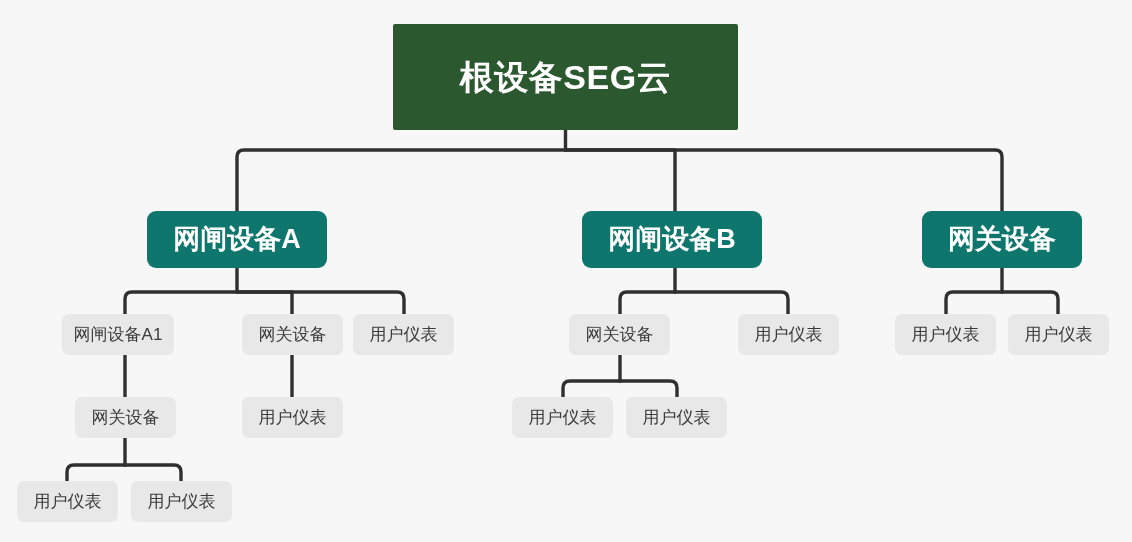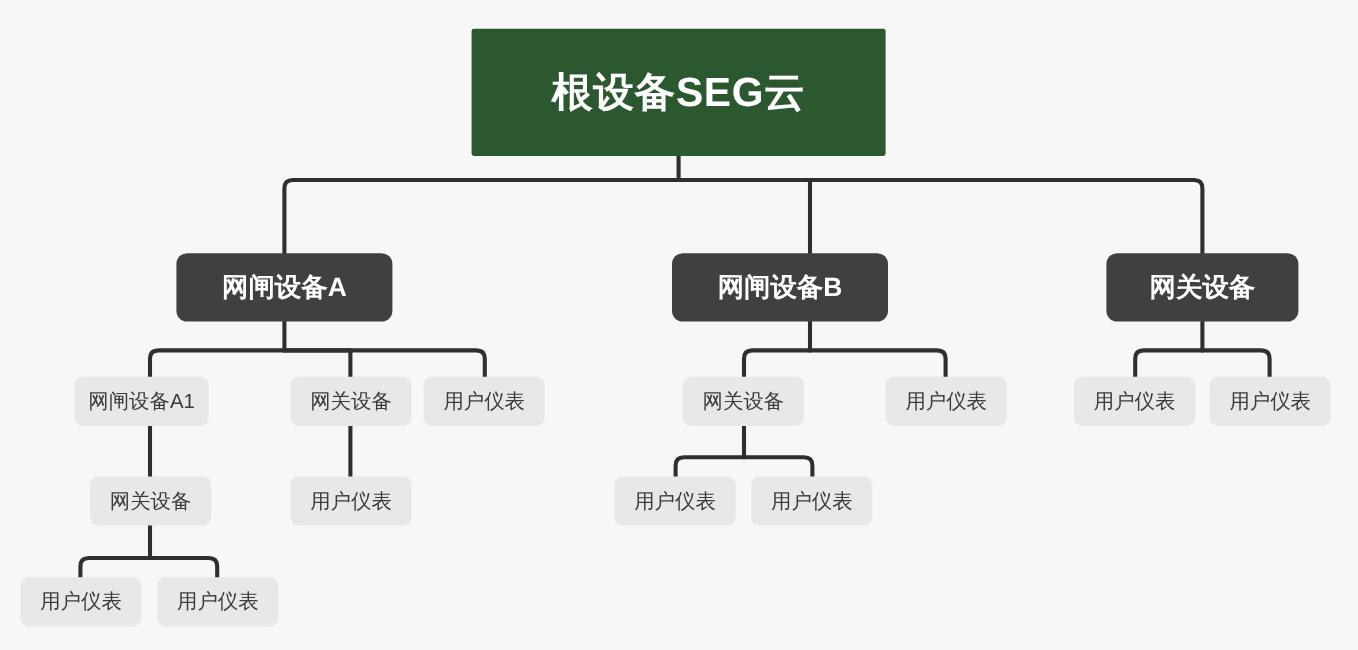--- a/index.html
+++ b/index.html
@@ -39,23 +39,23 @@
   }
   .node-root {
     background: #2c5830;
     color: #ffffff;
     font-size: 34px;
     font-weight: bold;
     border-radius: 2px;
     letter-spacing: 0.5px;
   }
   .node-branch {
-    background: #404040;
+    background: #0f766e;
     color: #ffffff;
-    font-size: 22px;
+    font-size: 27px;
     font-weight: bold;
     border-radius: 9px;
   }
   .node-leaf {
     background: #e8e8e8;
     color: #3b3b3b;
     font-size: 17px;
     font-weight: normal;
     border-radius: 7px;
   }
@@ -98,21 +98,21 @@
       <path d="M 1002,268 L 1002,292"></path>
       <path d="M 1002,292 L 953,292 Q 946,292 946,299 L 946,314"></path>
       <path d="M 1002,292 L 1051,292 Q 1058,292 1058,299 L 1058,314"></path>
     </g>
   </svg>
 
   <div class="node node-root" style="left:393px; top:24px; width:345px; height:106px;">根设备SEG云</div>
 
   <div class="node node-branch" style="left:147px; top:211px; width:180px; height:57px;">网闸设备A</div>
 
-  <div class="node node-branch" style="left:560px; top:211px; width:180px; height:57px;">网闸设备B</div>
+  <div class="node node-branch" style="left:582px; top:211px; width:180px; height:57px;">网闸设备B</div>
 
   <div class="node node-branch" style="left:922px; top:211px; width:160px; height:57px;">网关设备</div>
 
   <div class="node node-leaf" style="left:62px; top:314px; width:112px; height:41px;">网闸设备A1</div>
 
   <div class="node node-leaf" style="left:242px; top:314px; width:101px; height:41px;">网关设备</div>
 
   <div class="node node-leaf" style="left:353px; top:314px; width:101px; height:41px;">用户仪表</div>
 
   <div class="node node-leaf" style="left:75px; top:397px; width:101px; height:41px;">网关设备</div>

